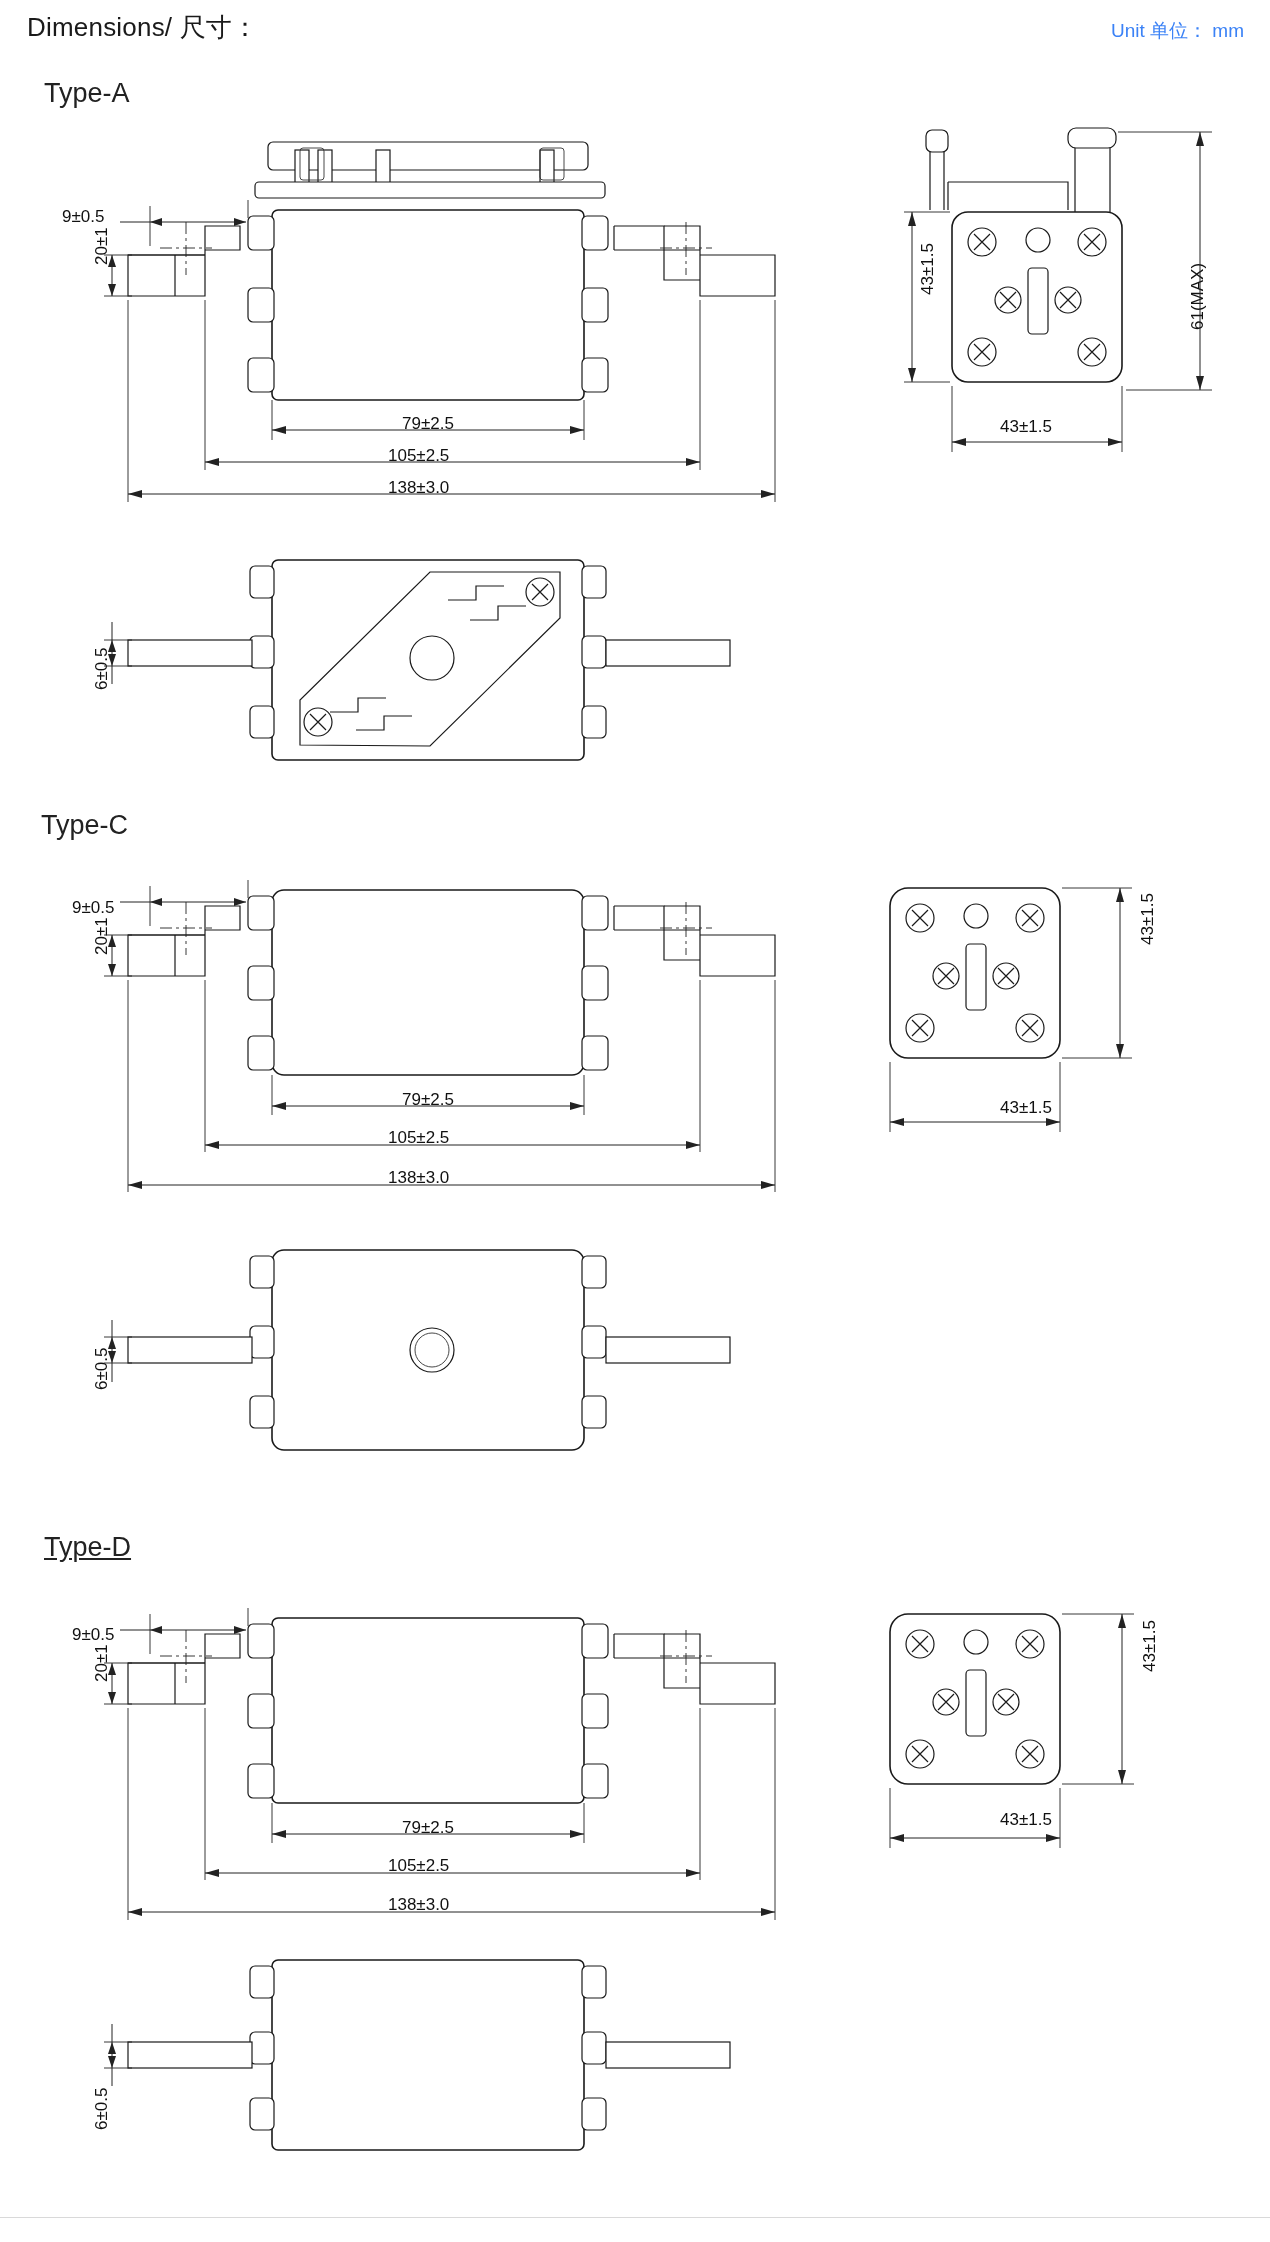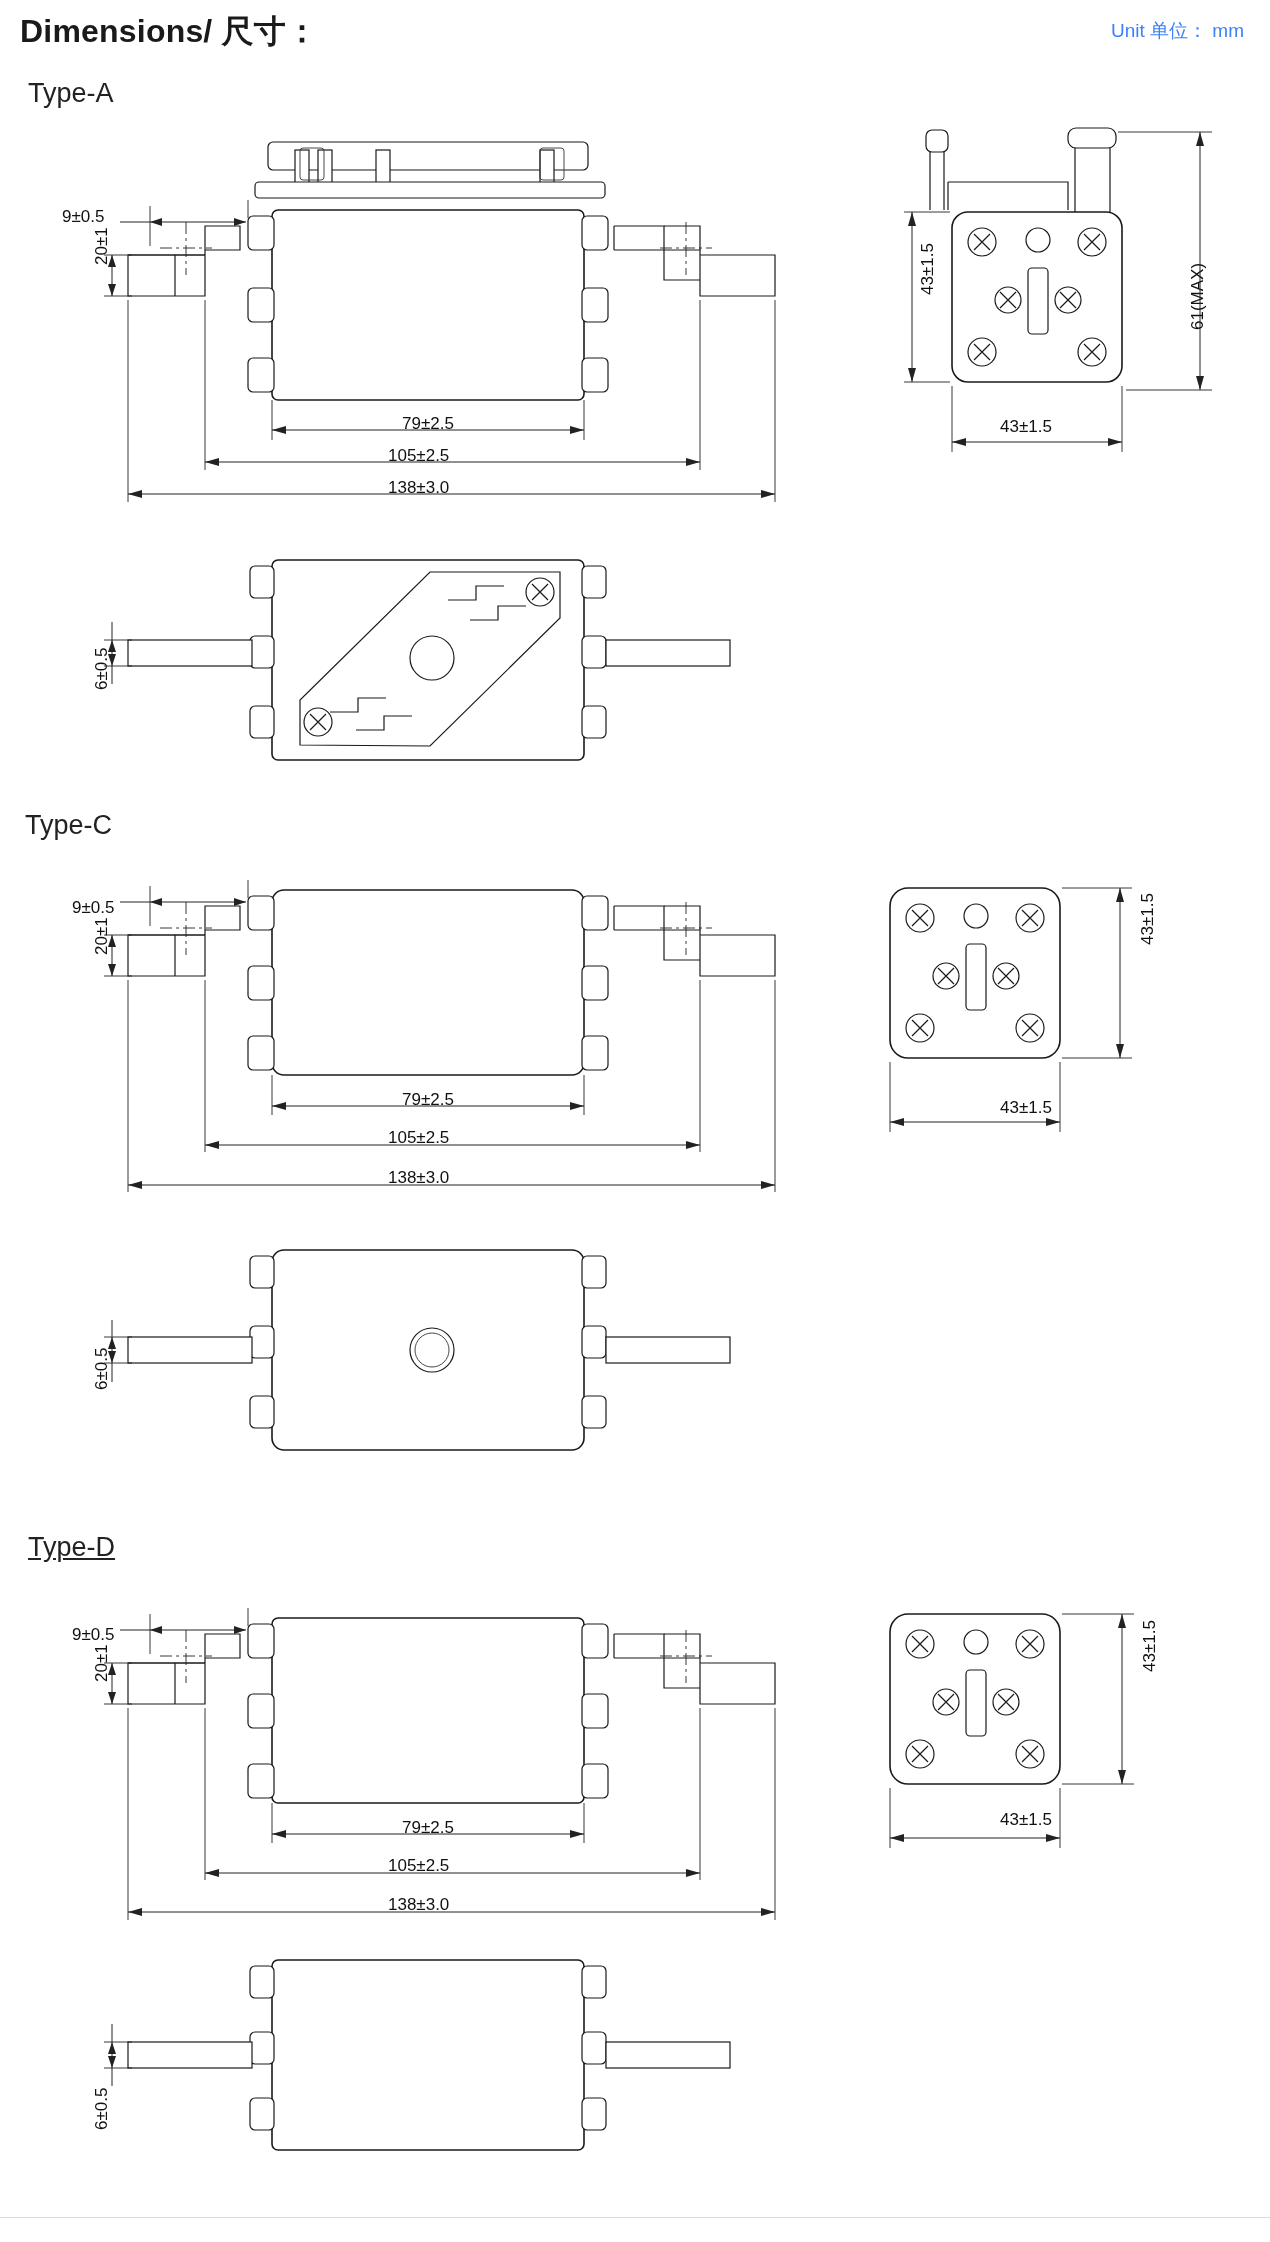--- a/index.html
+++ b/index.html
@@ -1,22 +1,22 @@
 <!DOCTYPE html>
 <html><head>
 <meta charset="utf-8">
 <style>
   html,body{margin:0;padding:0;background:#ffffff;}
   body{width:1270px;min-height:2242px;font-family:"Liberation Sans",sans-serif;color:#1a1a1a;position:relative;}
   .page{position:relative;width:1270px;height:2242px;overflow:hidden;}
 
-  .hdr-title{position:absolute;left:20px;top:10px;font-size:32px;font-weight:bold;letter-spacing:0.2px;}
+  .hdr-title{position:absolute;left:27px;top:10px;font-size:26px;font-weight:normal;letter-spacing:0.2px;}
   .hdr-unit{position:absolute;right:26px;top:18px;font-size:19px;color:#3b82f6;}
 
-  .type-label{position:absolute;font-size:27px;color:#222;font-weight:normal;}
+  .type-label{position:absolute;font-size:27px;color:#222;font-weight:normal;margin-left:16px;}
 
   .dimtext{position:absolute;font-size:17px;color:#111;white-space:nowrap;}
   .dimtext.vert{transform:rotate(-90deg);transform-origin:left top;}
 
   svg{position:absolute;left:0;top:0;width:1270px;height:2242px;pointer-events:none;}
   .ln{stroke:#1a1a1a;stroke-width:1.2;fill:none;}
   .thin{stroke:#333;stroke-width:0.9;fill:none;}
   .fillw{fill:#ffffff;stroke:#1a1a1a;stroke-width:1.2;}
   .fillw2{fill:#ffffff;stroke:#1a1a1a;stroke-width:1.6;}
   .dim{stroke:#222;stroke-width:1;fill:none;}

